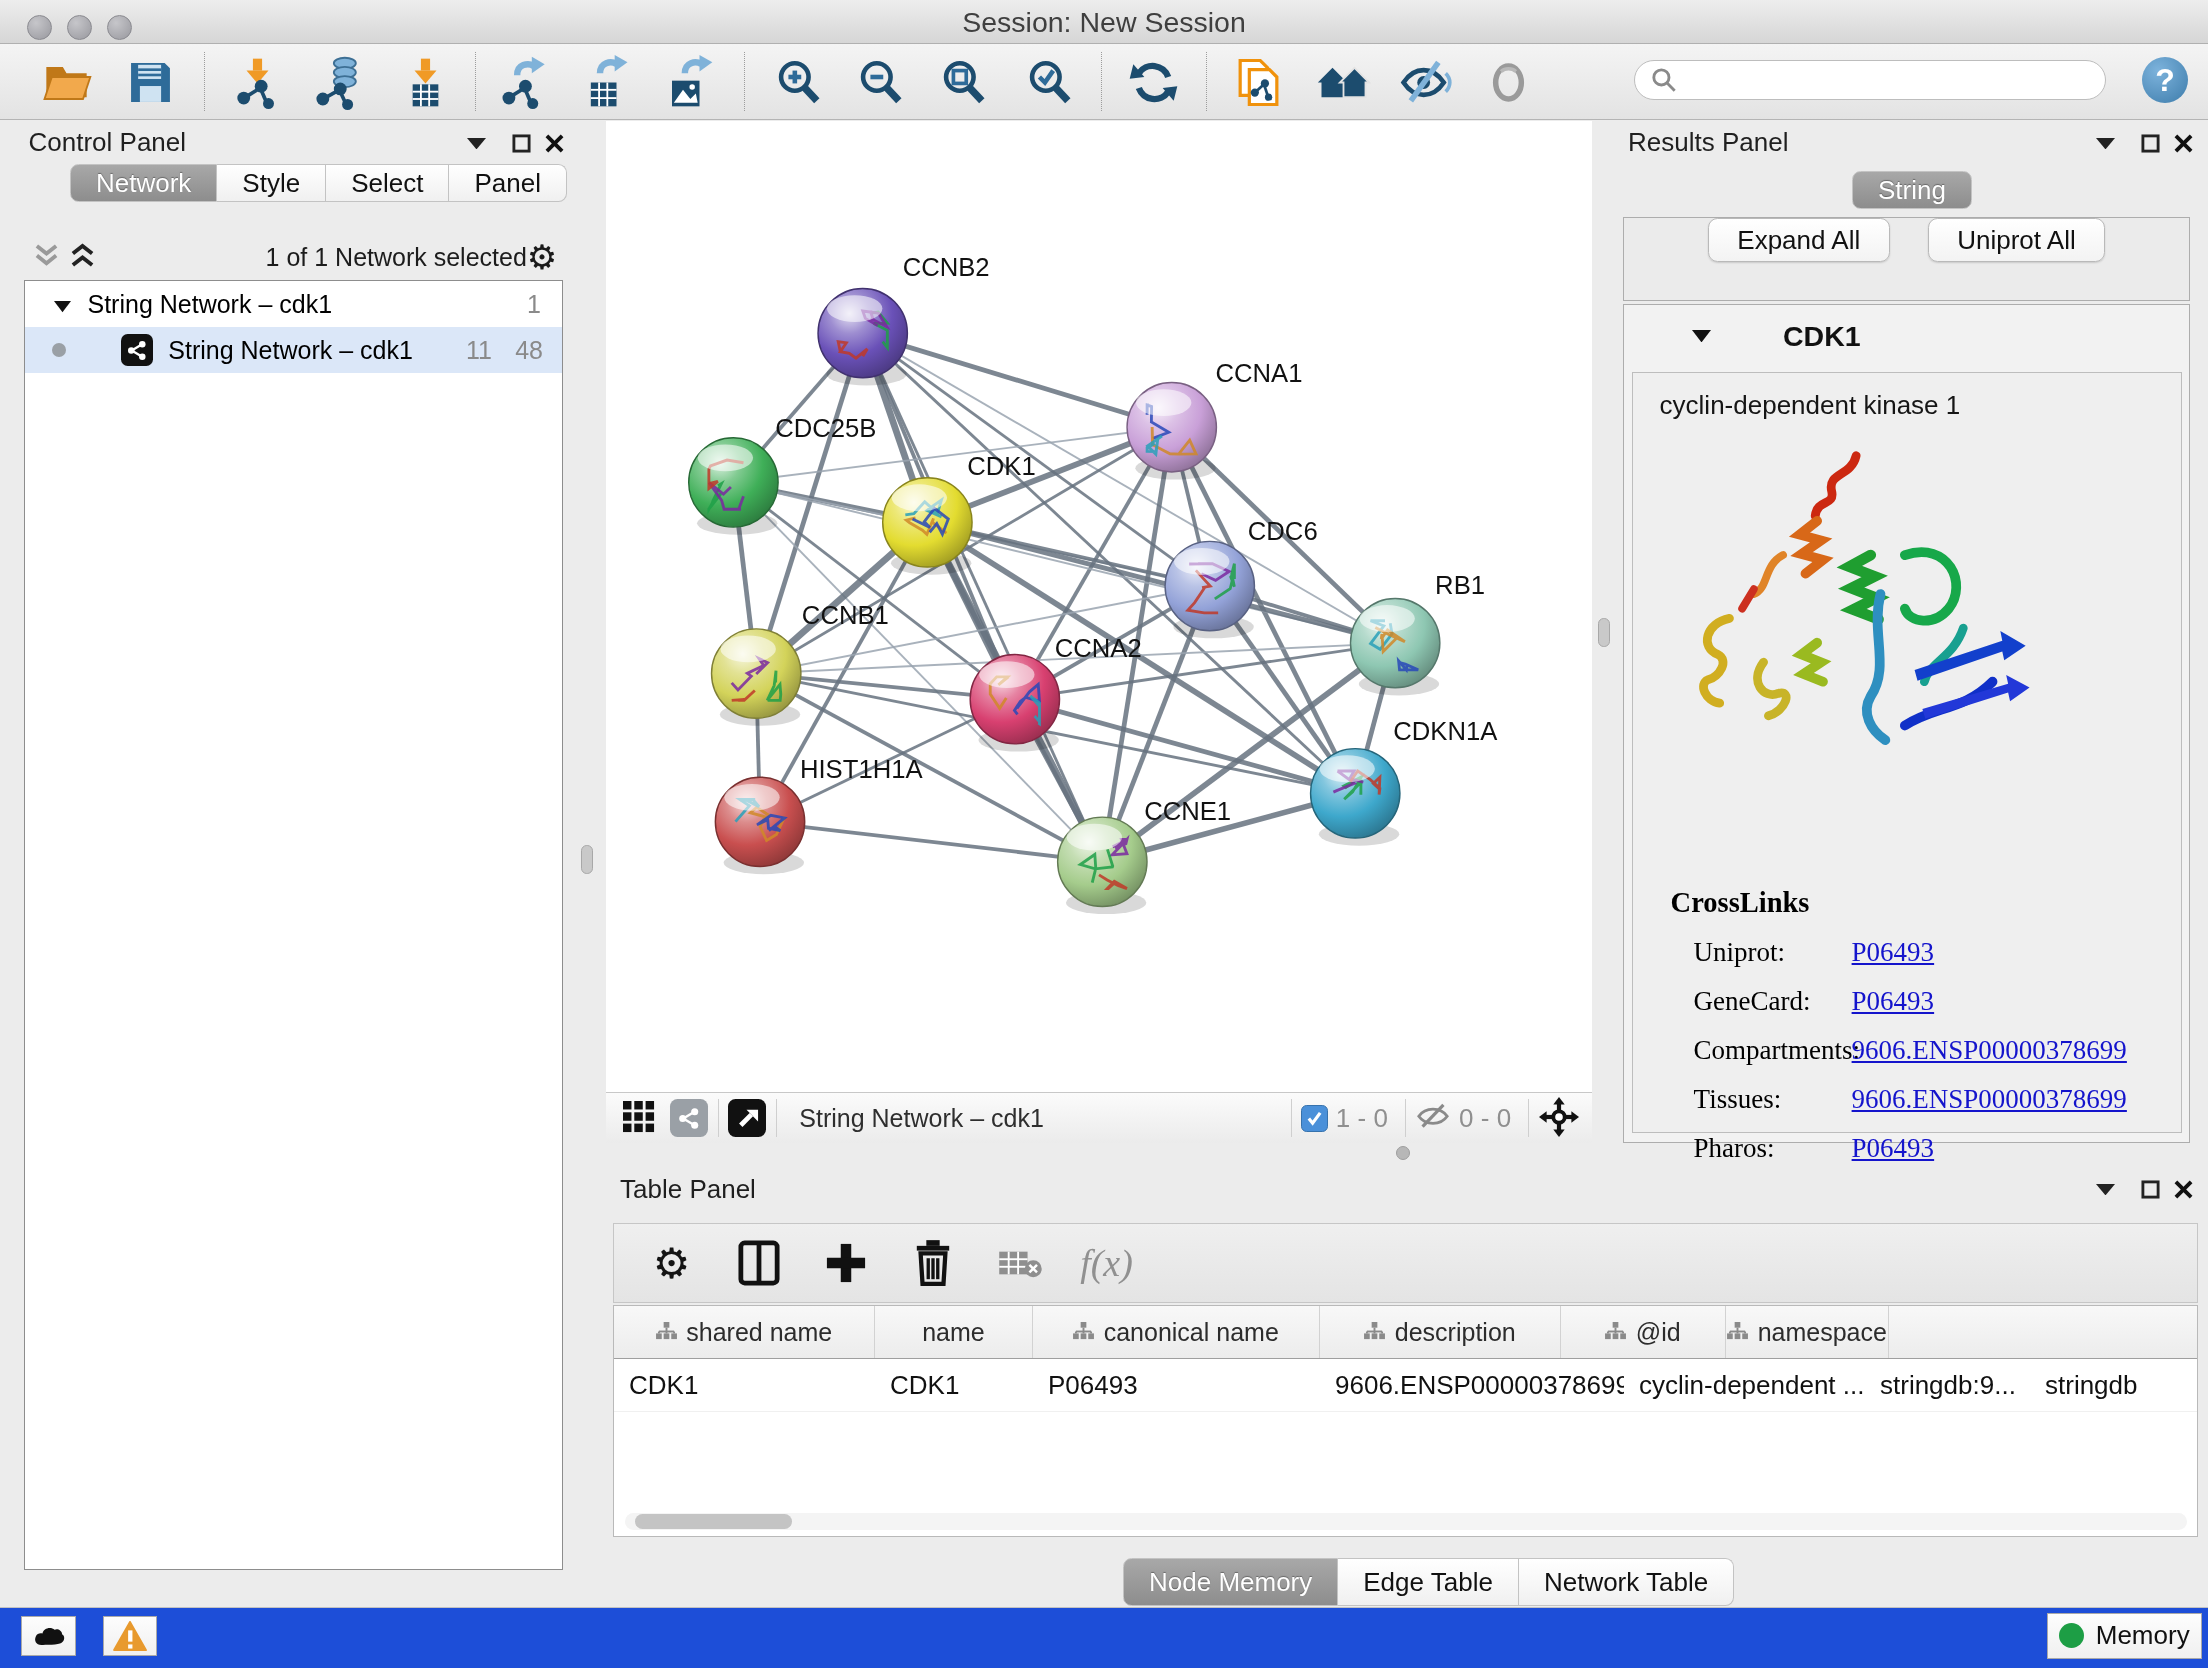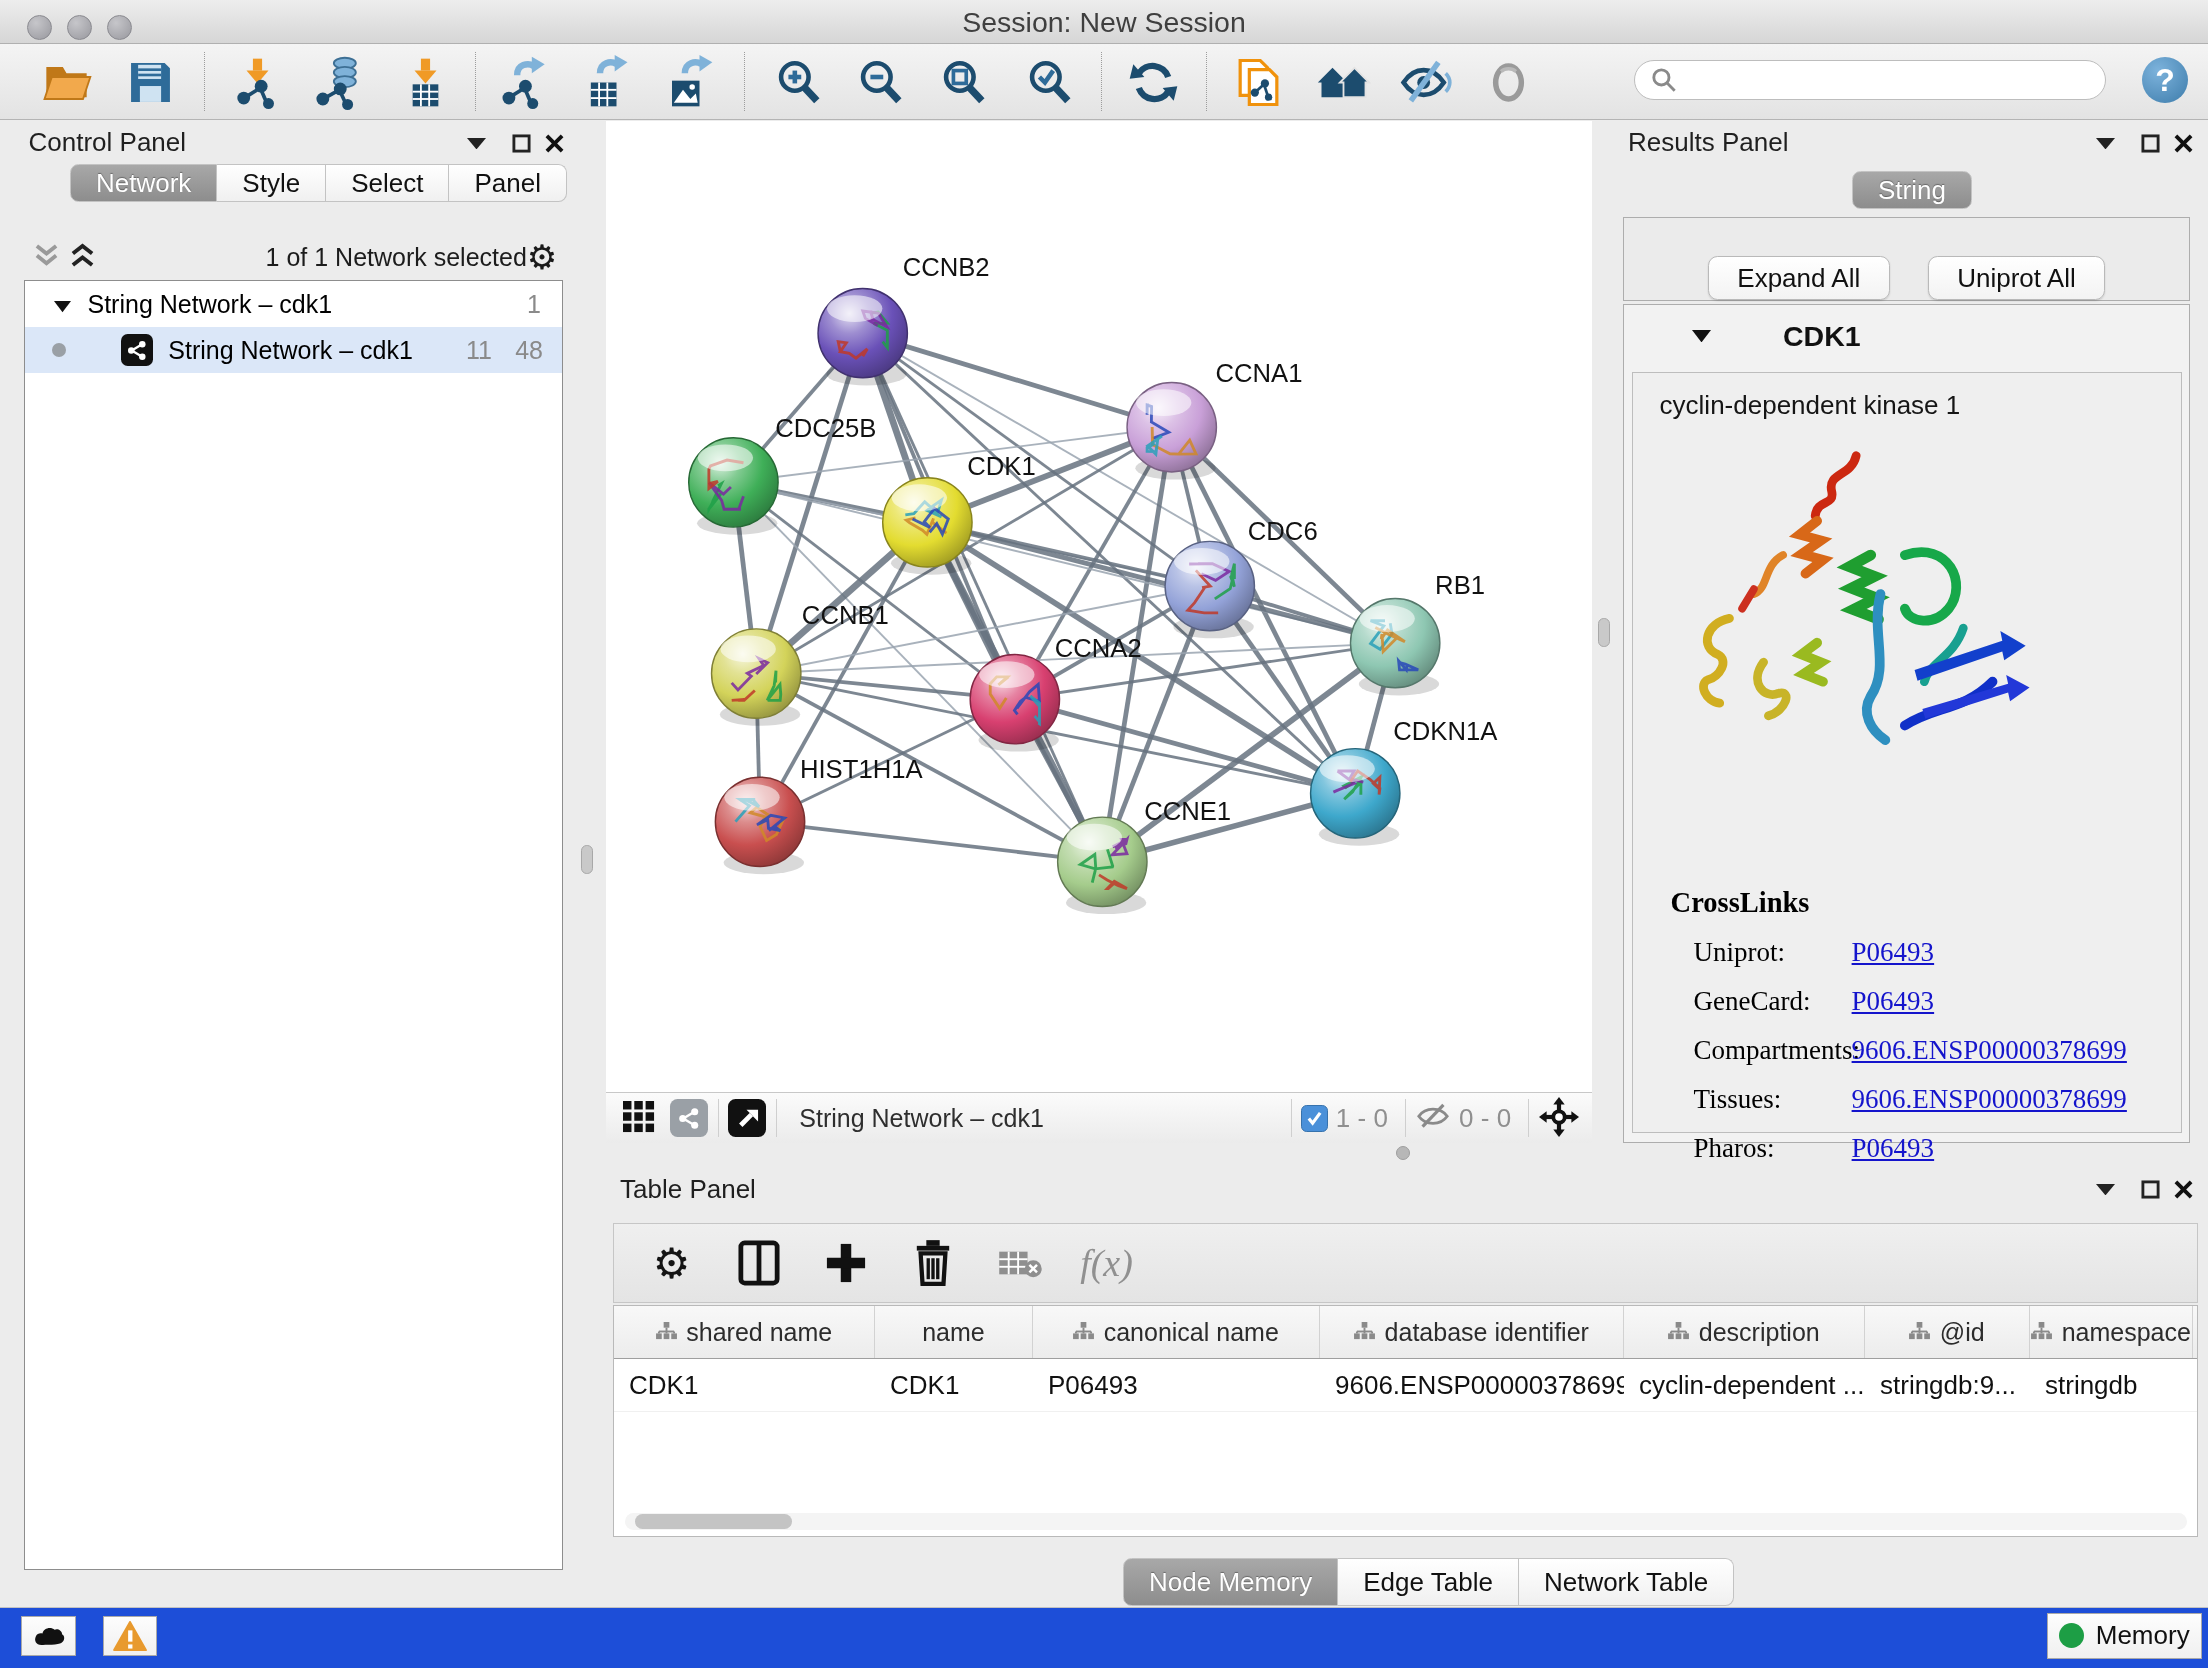--- a/index.html
+++ b/index.html
@@ -66,21 +66,21 @@
   .checkbox { width:27px; height:27px; border-radius:5.7px; background:#4a90d9; border:1px solid #3672ad;
     display:flex; align-items:center; justify-content:center; }
   .splitter-dot { position:absolute; width:14.3px; height:14.3px; border-radius:50%;
     background:#b7b7b7; border:1px solid #9e9e9e; }
   .splitter-pill { position:absolute; width:12.4px; height:28.5px; border-radius:5.7px;
     background:#c9c9c9; border:1px solid #a8a8a8; }
 
   
   #rp-tab { position:absolute; left:1852px; top:171px; }
   #rp-boxA { left:1623px; top:217px; width:567px; height:84px; background:#ebebeb;
-    border:1px solid #adadad; display:flex; align-items:flex-end; justify-content:center; gap:38px; }
+    border:1px solid #adadad; display:flex; align-items:flex-start; justify-content:center; gap:38px; }
   .rp-btn { height:44px; padding:0 28.5px; background:linear-gradient(#ffffff,#f3f3f3);
     border:1px solid #b9b9b9; border-radius:9.5px; font-size:26px; color:#111;
     display:flex; align-items:center; box-shadow:0 1px 1.9px rgba(0,0,0,.15); }
   #rp-boxB { left:1623px; top:304px; width:567px; height:839px; background:#f2f2f2;
     border:1px solid #adadad; }
   #rp-entry-head { position:relative; height:63px; display:flex; align-items:center; background:#f2f2f2; }
   #rp-entry-name { font-size:28.5px; font-weight:bold; color:#111; }
   #rp-inner { position:absolute; left:7.6px; top:67px; width:550px; height:761px;
     background:#efefef; border:1px solid #bdbdbd; }
   #rp-desc { position:absolute; left:27px; top:17px; font-size:26px; color:#151515; }
@@ -861,36 +861,20 @@
               <rect x="16" y="12" width="6" height="6" fill="#8a8a8a"></rect>
               <g stroke="#8a8a8a" stroke-width="2">
                 <line x1="11" y1="6" x2="11" y2="10"></line>
                 <line x1="3" y1="10" x2="19" y2="10"></line>
                 <line x1="3" y1="10" x2="3" y2="12"></line>
                 <line x1="19" y1="10" x2="19" y2="12"></line>
                 <line x1="11" y1="10" x2="11" y2="12"></line>
               </g>
             </svg></span>
           <span>canonical name</span>
-        </div>
-        <div class="th" style="width: 304px;">
-          <span><svg width="21" height="19" viewBox="0 0 22 20">
-              <rect x="8" y="0" width="6" height="6" fill="#8a8a8a"></rect>
-              <rect x="0" y="12" width="6" height="6" fill="#8a8a8a"></rect>
-              <rect x="8" y="12" width="6" height="6" fill="#8a8a8a"></rect>
-              <rect x="16" y="12" width="6" height="6" fill="#8a8a8a"></rect>
-              <g stroke="#8a8a8a" stroke-width="2">
-                <line x1="11" y1="6" x2="11" y2="10"></line>
-                <line x1="3" y1="10" x2="19" y2="10"></line>
-                <line x1="3" y1="10" x2="3" y2="12"></line>
-                <line x1="19" y1="10" x2="19" y2="12"></line>
-                <line x1="11" y1="10" x2="11" y2="12"></line>
-              </g>
-            </svg></span>
-          <span>database identifier</span>
         </div>
         <div class="th" style="width: 241px;">
           <span><svg width="21" height="19" viewBox="0 0 22 20">
               <rect x="8" y="0" width="6" height="6" fill="#8a8a8a"></rect>
               <rect x="0" y="12" width="6" height="6" fill="#8a8a8a"></rect>
               <rect x="8" y="12" width="6" height="6" fill="#8a8a8a"></rect>
               <rect x="16" y="12" width="6" height="6" fill="#8a8a8a"></rect>
               <g stroke="#8a8a8a" stroke-width="2">
                 <line x1="11" y1="6" x2="11" y2="10"></line>
                 <line x1="3" y1="10" x2="19" y2="10"></line>

